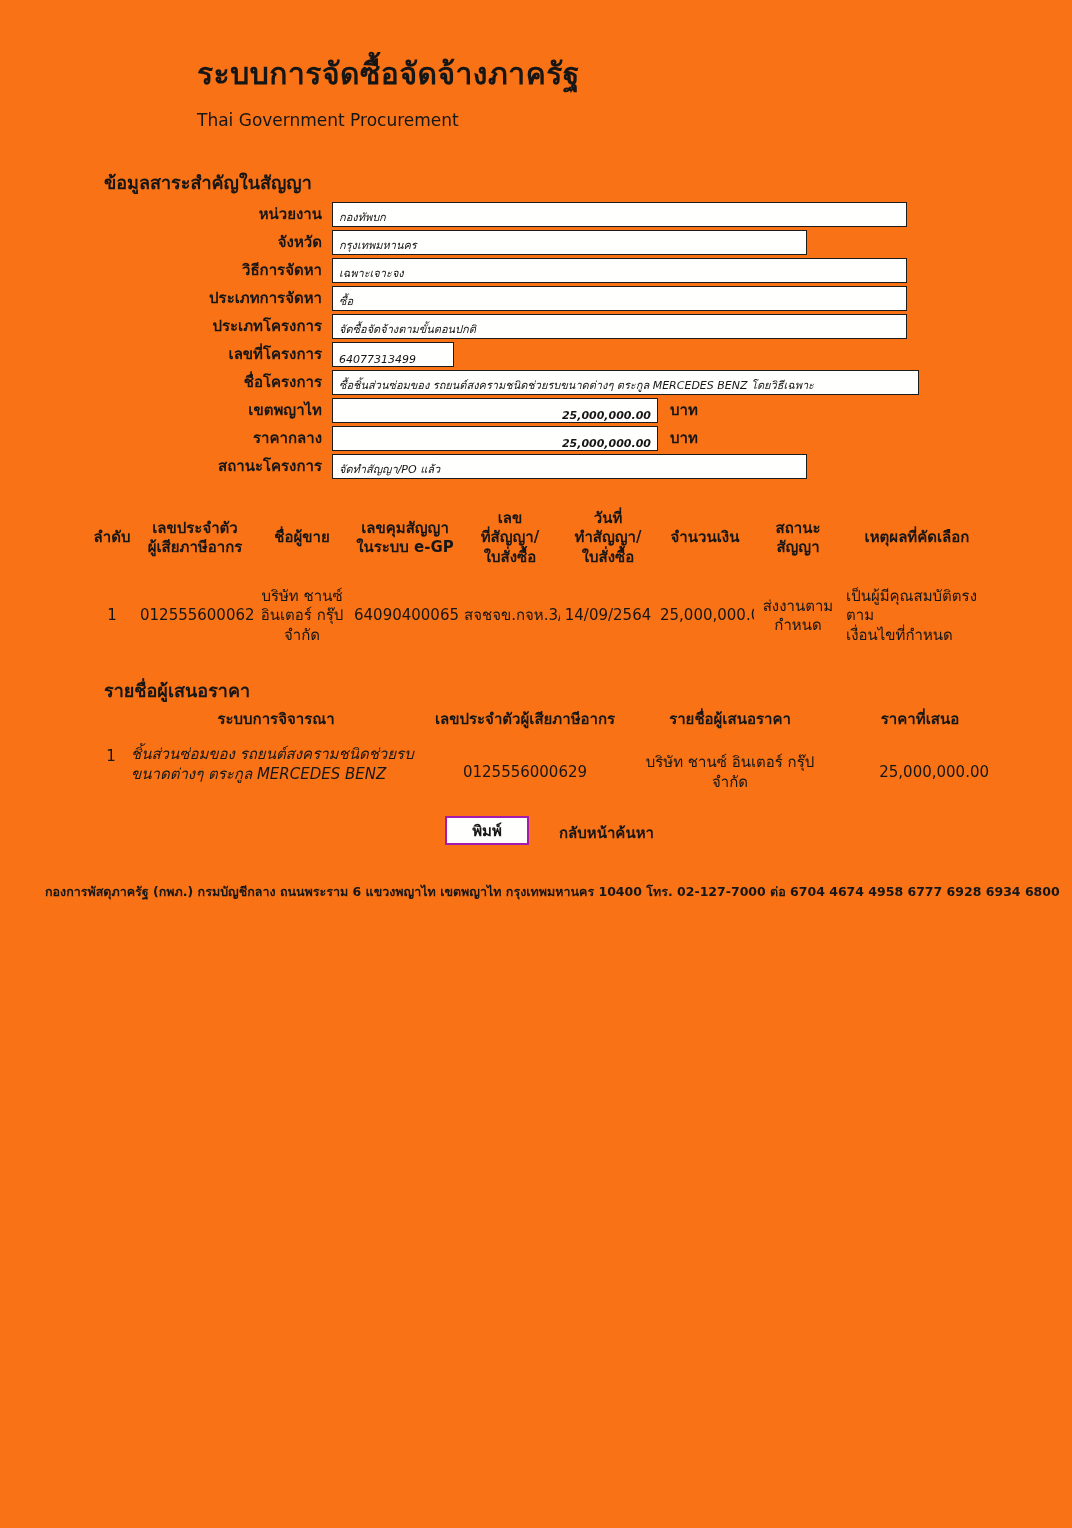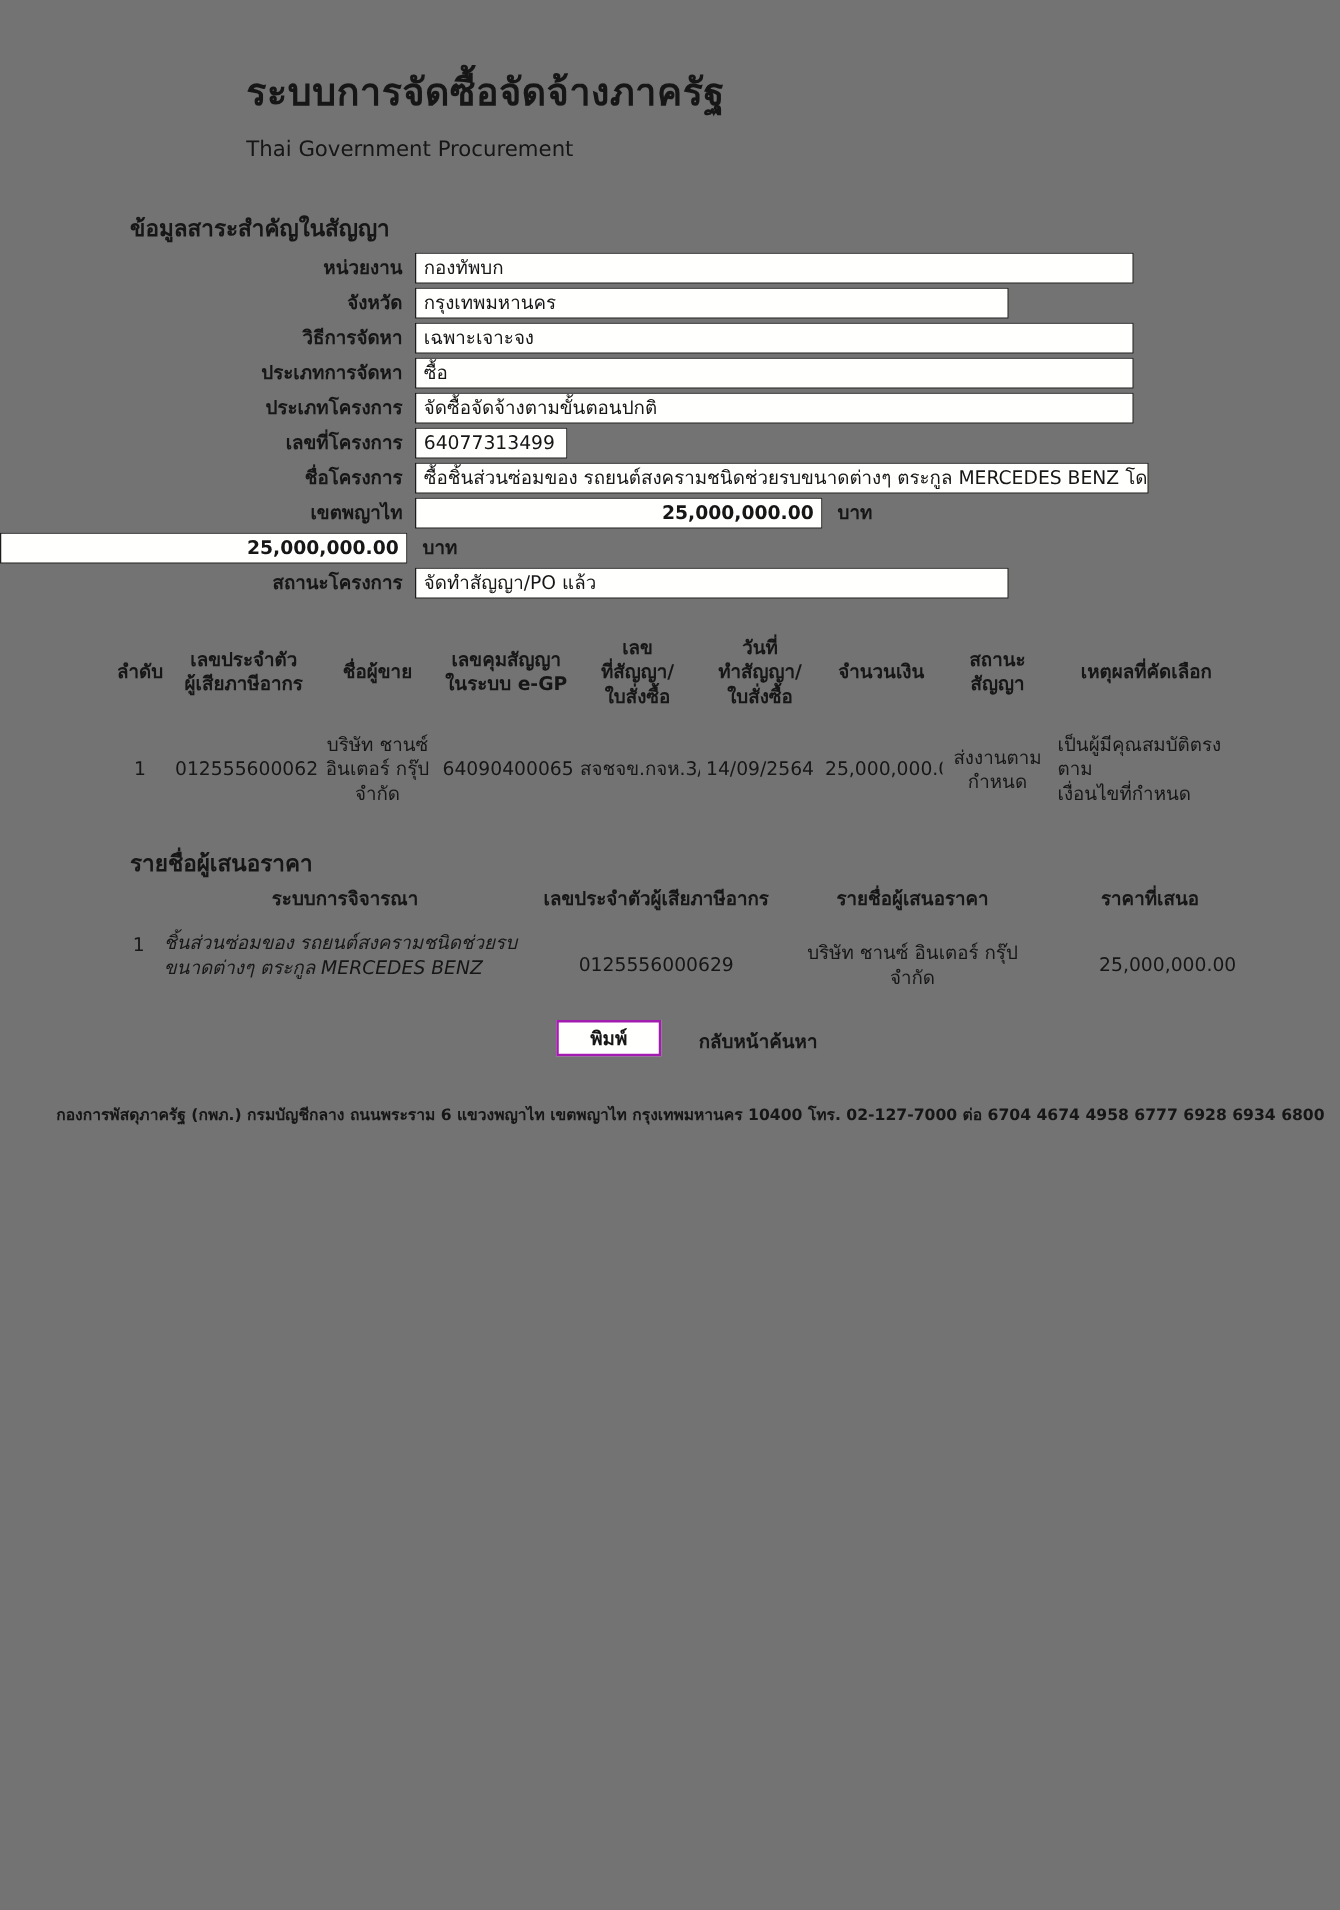--- a/index.html
+++ b/index.html
@@ -1,21 +1,21 @@
 <!DOCTYPE html>
 <html><head>
 <meta charset="utf-8">
 <style>
   html, body { margin: 0; padding: 0; background: #e8e8e8; }
   .page {
     position: relative;
     width: 1072px;
     height: 1528px;
     margin: 0 auto;
-    background: #737373;
+    background: #f97316;
     color: #161616;
     font-family: "DejaVu Sans", "Liberation Sans", sans-serif;
     overflow: hidden;
   }
 
   
   .title-thai {
     position: absolute; left: 197px; top: 50px;
     font-size: 30px; font-weight: 700; letter-spacing: 0.5px;
   }
@@ -32,23 +32,23 @@
   .contract-heading { top: 168px; }
 
   .form { position: absolute; left: 0; top: 200px; width: 1072px; }
   .frow { display: flex; align-items: center; height: 28px; }
   .frow .flabel {
     width: 322px; text-align: right; padding-right: 10px;
     font-size: 15px; font-weight: 600; flex: none;
   }
   .fbox {
     box-sizing: border-box; height: 25px; border: 1.6px solid #1c1c1c;
-    background: #fffffe; display: flex; align-items: center;
-    padding: 0 6px; font-size: 15px; font-weight: 500;
-    overflow: hidden; white-space: nowrap; flex: none;
+    background: #fffffe; display: flex; align-items: flex-end;
+    padding: 0 6px; font-size: 11px; font-weight: 500;
+    overflow: hidden; white-space: nowrap; flex: none; font-style: italic;
   }
   .fbox.money { justify-content: flex-end; font-weight: 600; }
   .w575 { width: 575px; }
   .w475 { width: 475px; }
   .w122 { width: 122px; }
   .w587 { width: 587px; }
   .w326 { width: 326px; }
   .unit { margin-left: 12px; font-size: 15px; font-weight: 600; }
 
   
@@ -160,20 +160,21 @@
         </div>
     </div>
     <div class="frow">
       <span class="flabel">เขตพญาไท</span>
       <div class="fbox w326 money">
           <span>25,000,000.00</span>
         </div>
       <span class="unit">บาท</span>
     </div>
     <div class="frow">
+      <span class="flabel">ราคากลาง</span>
       <div class="fbox w326 money">
           <span>25,000,000.00</span>
         </div>
       <span class="unit">บาท</span>
     </div>
     <div class="frow">
       <span class="flabel">สถานะโครงการ</span>
       <div class="fbox w475">
           <span>จัดทำสัญญา/PO แล้ว</span>
         </div>

